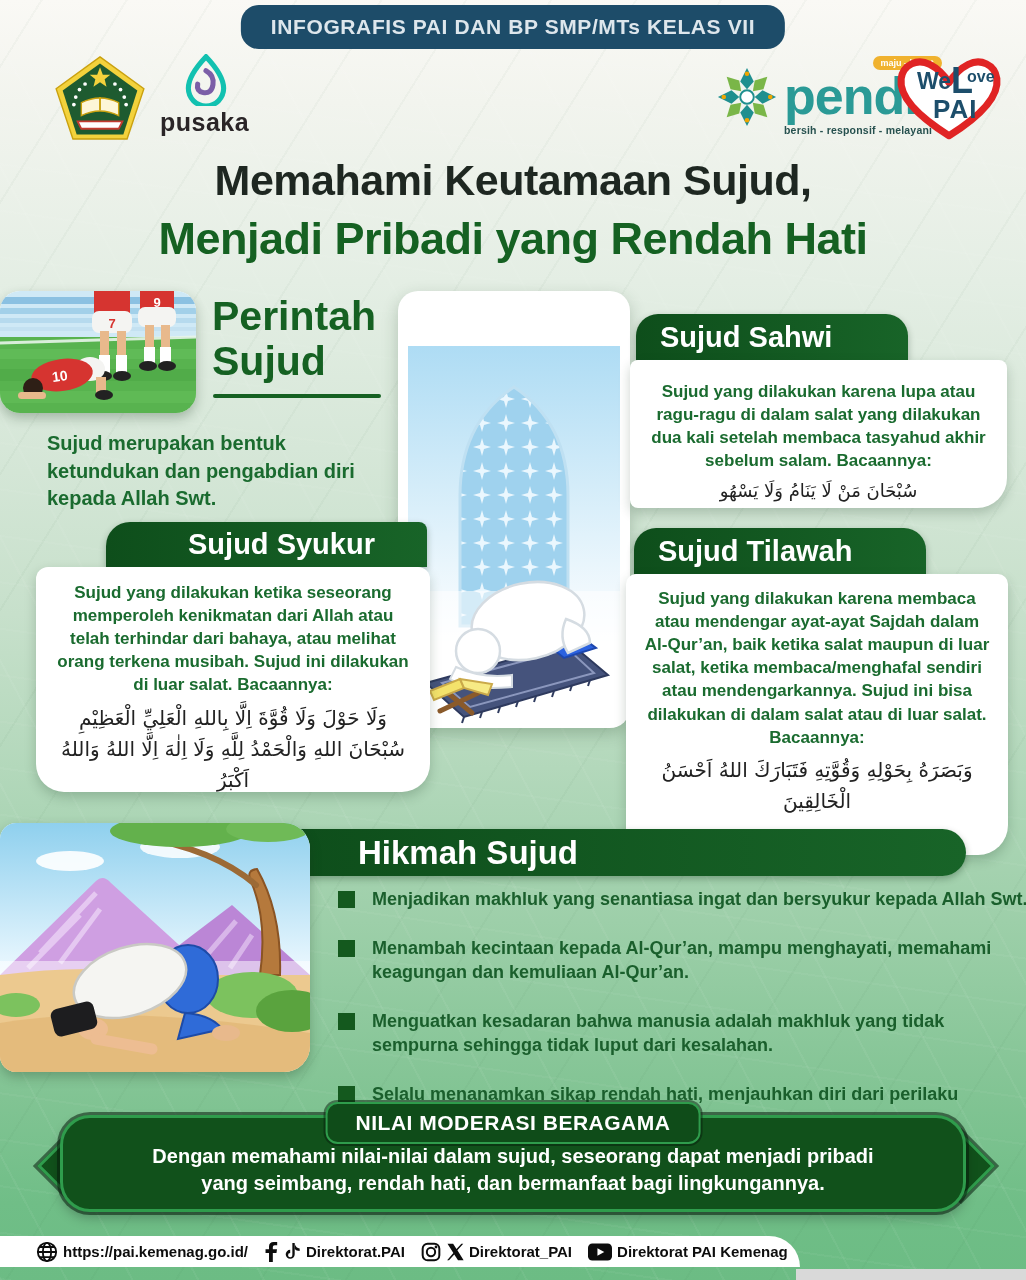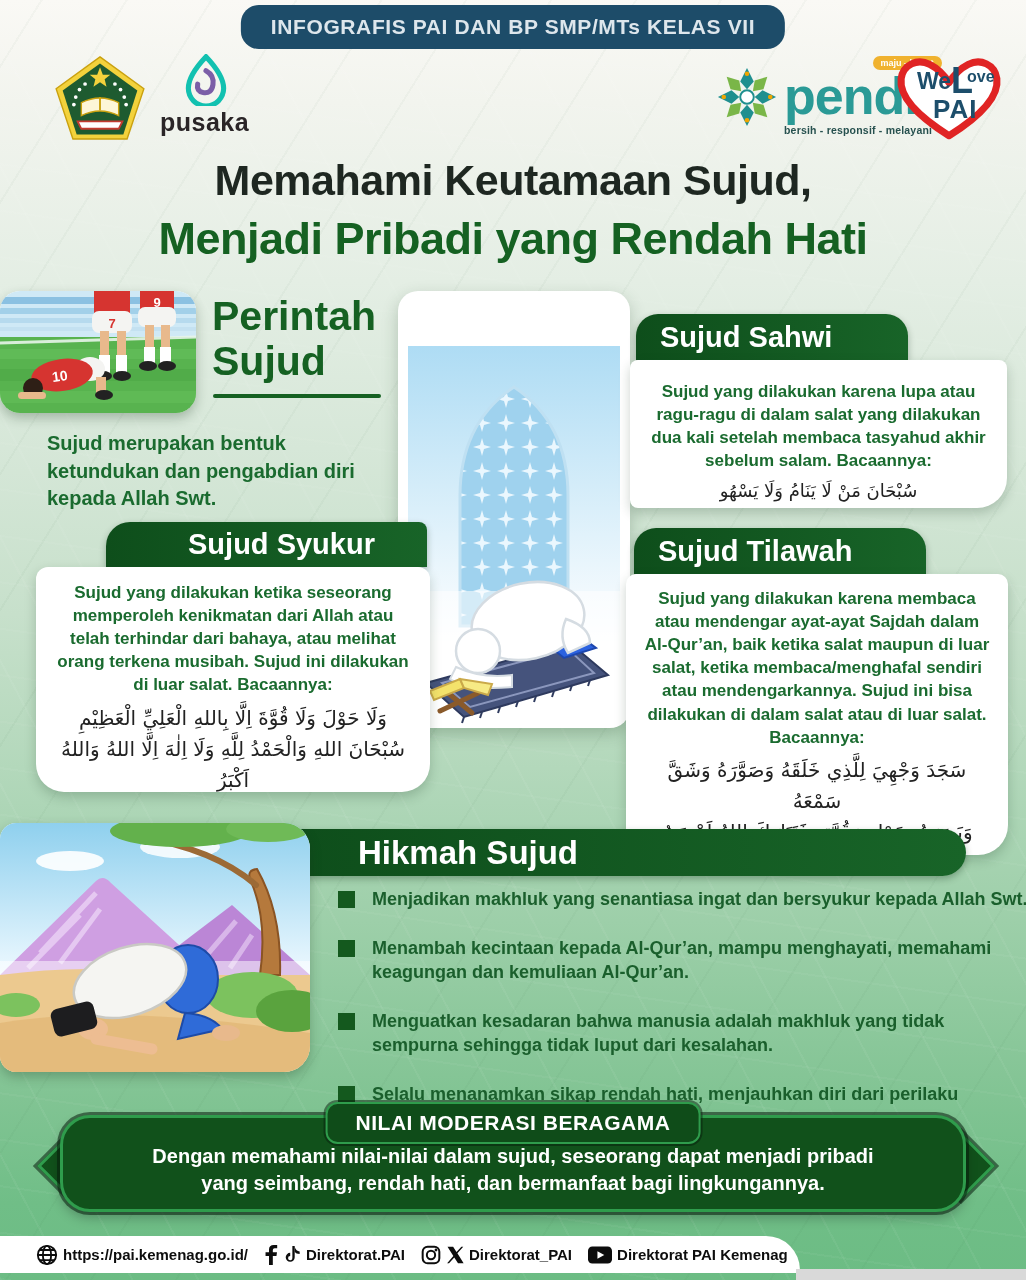--- a/index.html
+++ b/index.html
@@ -72,21 +72,21 @@
     box-shadow:0 0 0 3px rgba(8,30,12,.55),0 6px 12px rgba(0,0,0,.25);box-sizing:border-box;
     display:flex;align-items:flex-end;justify-content:center;
   }
   .mod-badge{
     left:50%;top:1102px;transform:translateX(-50%);background:#0f4c19;border:2px solid #2f9c4c;border-radius:12px;
     padding:7px 28px;color:#fff;font-size:21px;font-weight:800;letter-spacing:.5px;z-index:4;box-shadow:0 0 0 2px rgba(8,30,12,.5);white-space:nowrap;
   }
   .mod-body{color:#fff;font-size:20px;font-weight:700;text-align:center;line-height:1.35;width:760px;margin-bottom:12px;}
   
   .footer-bar{
-    left:0;top:1236px;width:800px;height:37px;background:#fff;border-radius:0 34px 0 0;
+    left:0;top:1236px;width:800px;height:31px;background:#fff;border-radius:0 34px 0 0;
     display:flex;align-items:center;padding-left:36px;box-sizing:border-box;color:#0d0d0d;
   }
   .footer-item{display:flex;align-items:center;gap:5px;}
   .footer-label{font-size:15px;font-weight:600;white-space:nowrap;}
   .footer-gap{width:16px;flex:none;}
   .bottom-strip{left:796px;top:1269px;width:230px;height:11px;background:#d9d9d9;}
   .ico{display:block;}
 </style>
 </head>
 <body>
@@ -277,21 +277,20 @@
       <div>سُبْحَانَ اللهِ وَالْحَمْدُ لِلَّهِ وَلَا اِلٰهَ اِلَّا اللهُ وَاللهُ اَكْبَرُ</div>
     </div>
   </div>
 
   <div class="abs sec-header tilawah-header">
     <span>Sujud Tilawah</span>
   </div>
   <div class="abs txt-card tilawah-card">
     <div class="card-body">Sujud yang dilakukan karena membaca atau mendengar ayat-ayat Sajdah dalam Al-Qur’an, baik ketika salat maupun di luar salat, ketika membaca/menghafal sendiri atau mendengarkannya. Sujud ini bisa dilakukan di dalam salat atau di luar salat. Bacaannya:</div>
     <div class="arabic arabic-two">
-      <div>سَجَدَ وَجْهِيَ لِلَّذِي خَلَقَهُ وَصَوَّرَهُ وَشَقَّ سَمْعَهُ</div>
       <div>وَبَصَرَهُ بِحَوْلِهِ وَقُوَّتِهِ فَتَبَارَكَ اللهُ اَحْسَنُ الْخَالِقِينَ</div>
     </div>
   </div>
 
   <div class="abs sec-header hikmah-header">
     <span>Hikmah Sujud</span>
   </div>
   <div class="abs img-card hikmah-img">
     <svg class="ico" width="310" height="249" viewBox="0 0 310 249">
       <defs>

